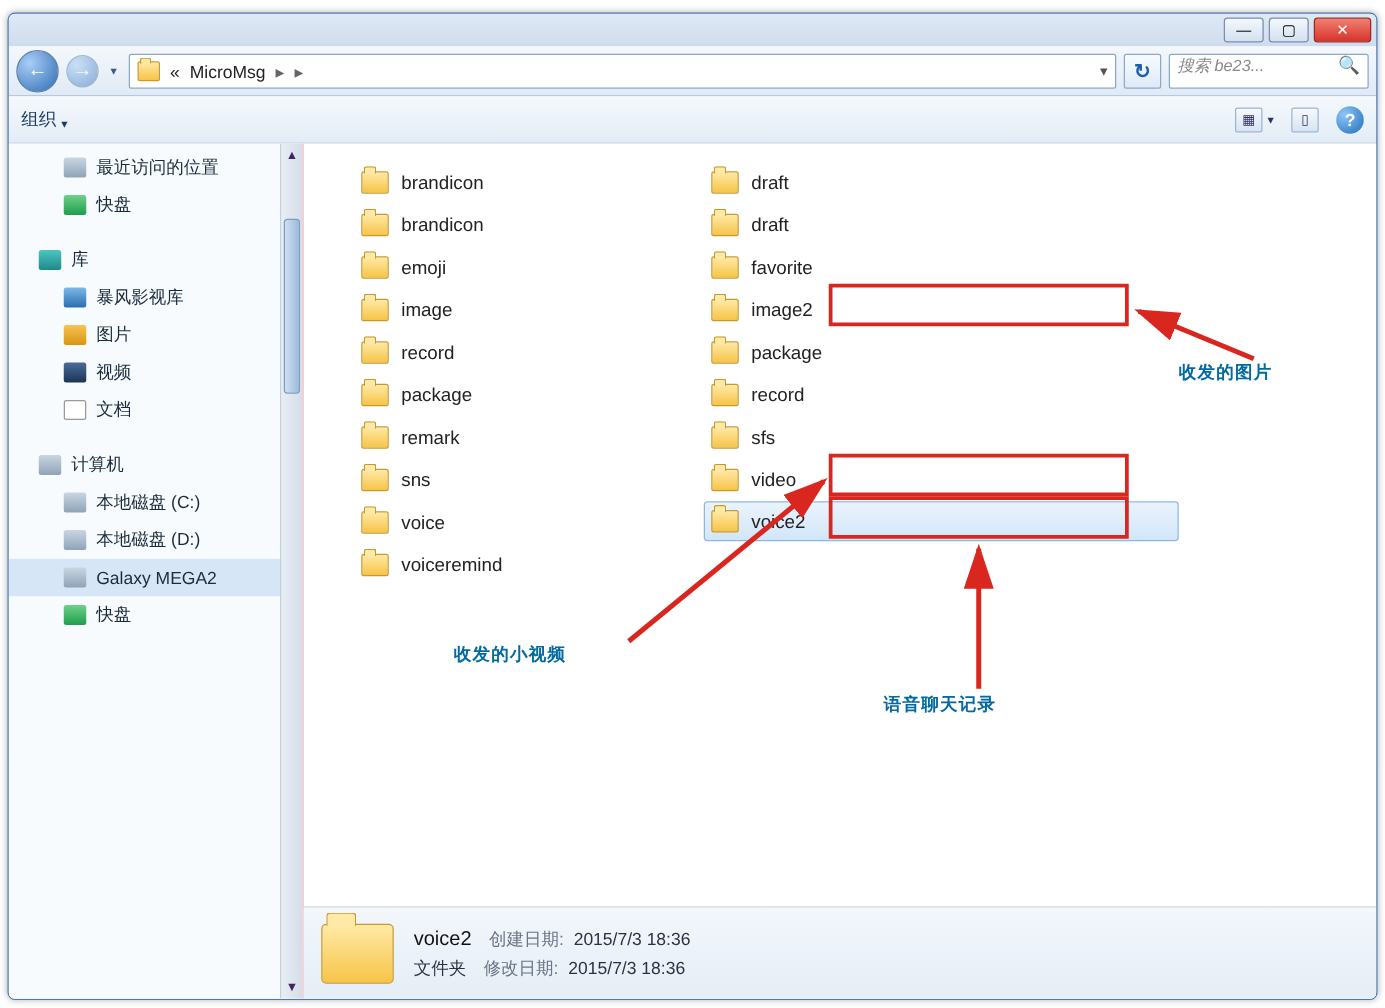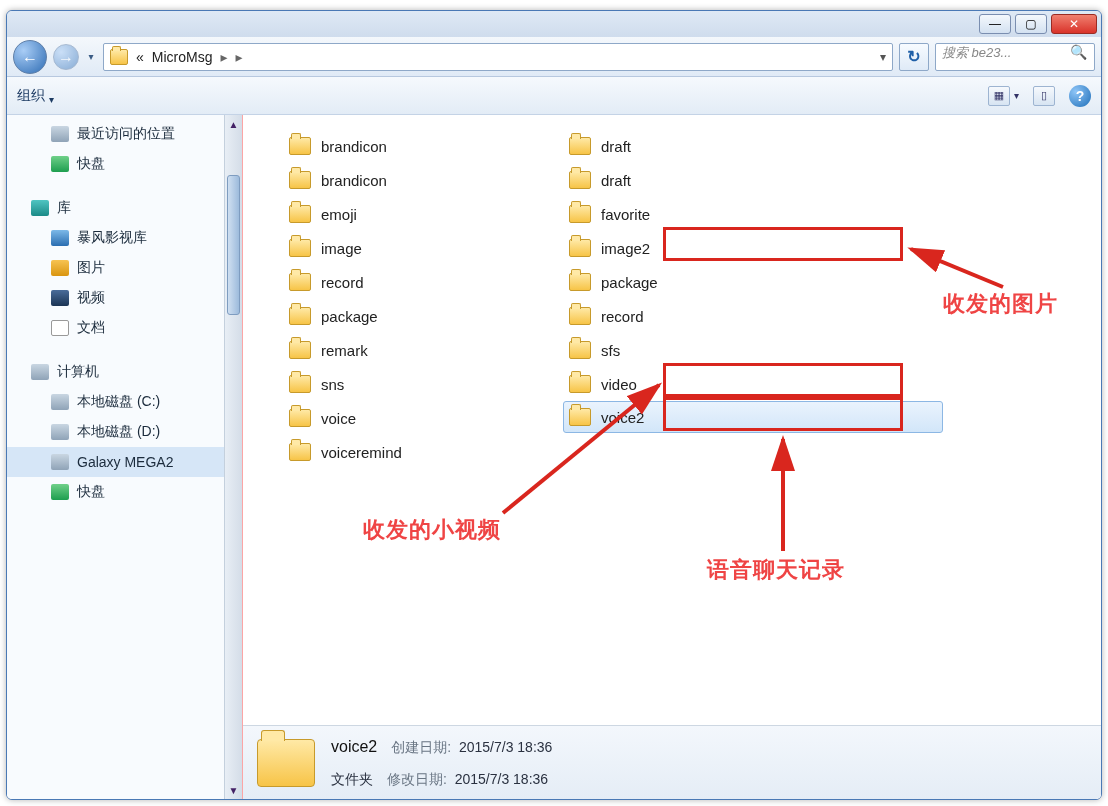--- a/index.html
+++ b/index.html
@@ -84,31 +84,31 @@
                padding:0 6px; cursor:pointer; min-width:240px; position:relative;}
   .folder-row.selected{ background:linear-gradient(#eaf3fd,#d2e6f9); border:1px solid #8cb7e4; border-radius:3px;
                         height:32px; padding:0 5px; min-width:380px;}
   .folder-ico2{ width:22px; height:18px; background:linear-gradient(#ffe9a6,#f7c447);
                 border:1px solid #c79a2b; border-radius:2px; position:relative; flex-shrink:0;}
   .folder-ico2::before{content:"";position:absolute;top:-5px;left:1px;width:8px;height:5px;
                 background:#ffe9a6;border:1px solid #c79a2b;border-bottom:none;border-radius:2px 2px 0 0;}
 
   
   .redbox{ position:absolute; border:3px solid #d9261e; pointer-events:none;}
-  .anno-text{ position:absolute; color:#ef4444; font-size:22px; font-weight:600; pointer-events:none; letter-spacing:1px;}
+  .anno-text{ position:absolute; color:#0369a1; font-size:14px; font-weight:600; pointer-events:none; letter-spacing:1px;}
   .svg-over{position:absolute;top:0;left:0;width:100%;height:100%;pointer-events:none;}
 
   
   .details{ position:absolute; left:0; right:0; bottom:0; height:74px; border-top:1px solid #cdd7e2;
             background:linear-gradient(#f3f7fc,#e5edf6); display:flex; align-items:center; padding:8px 14px; gap:16px;}
   .details .big-folder{ width:58px; height:48px; background:linear-gradient(#ffe9a6,#f7c447);
             border:1px solid #c79a2b; border-radius:4px; position:relative;}
   .details .big-folder::before{content:"";position:absolute;top:-10px;left:3px;width:22px;height:10px;
             background:#ffe9a6;border:1px solid #c79a2b;border-bottom:none;border-radius:3px 3px 0 0;}
-  .details .meta{ font-size:14px; color:#2a3140; line-height:32px;}
+  .details .meta{ font-size:14px; color:#2a3140; line-height:22px;}
   .details .meta .name{ font-size:16px; color:#111;}
   .details .meta .lbl{ color:#6a7684; margin:0 4px 0 10px;}
 </style>
 </head>
 <body>
 
 <div class="window">
 
   <div class="titlebar">
     <div class="win-btns">

